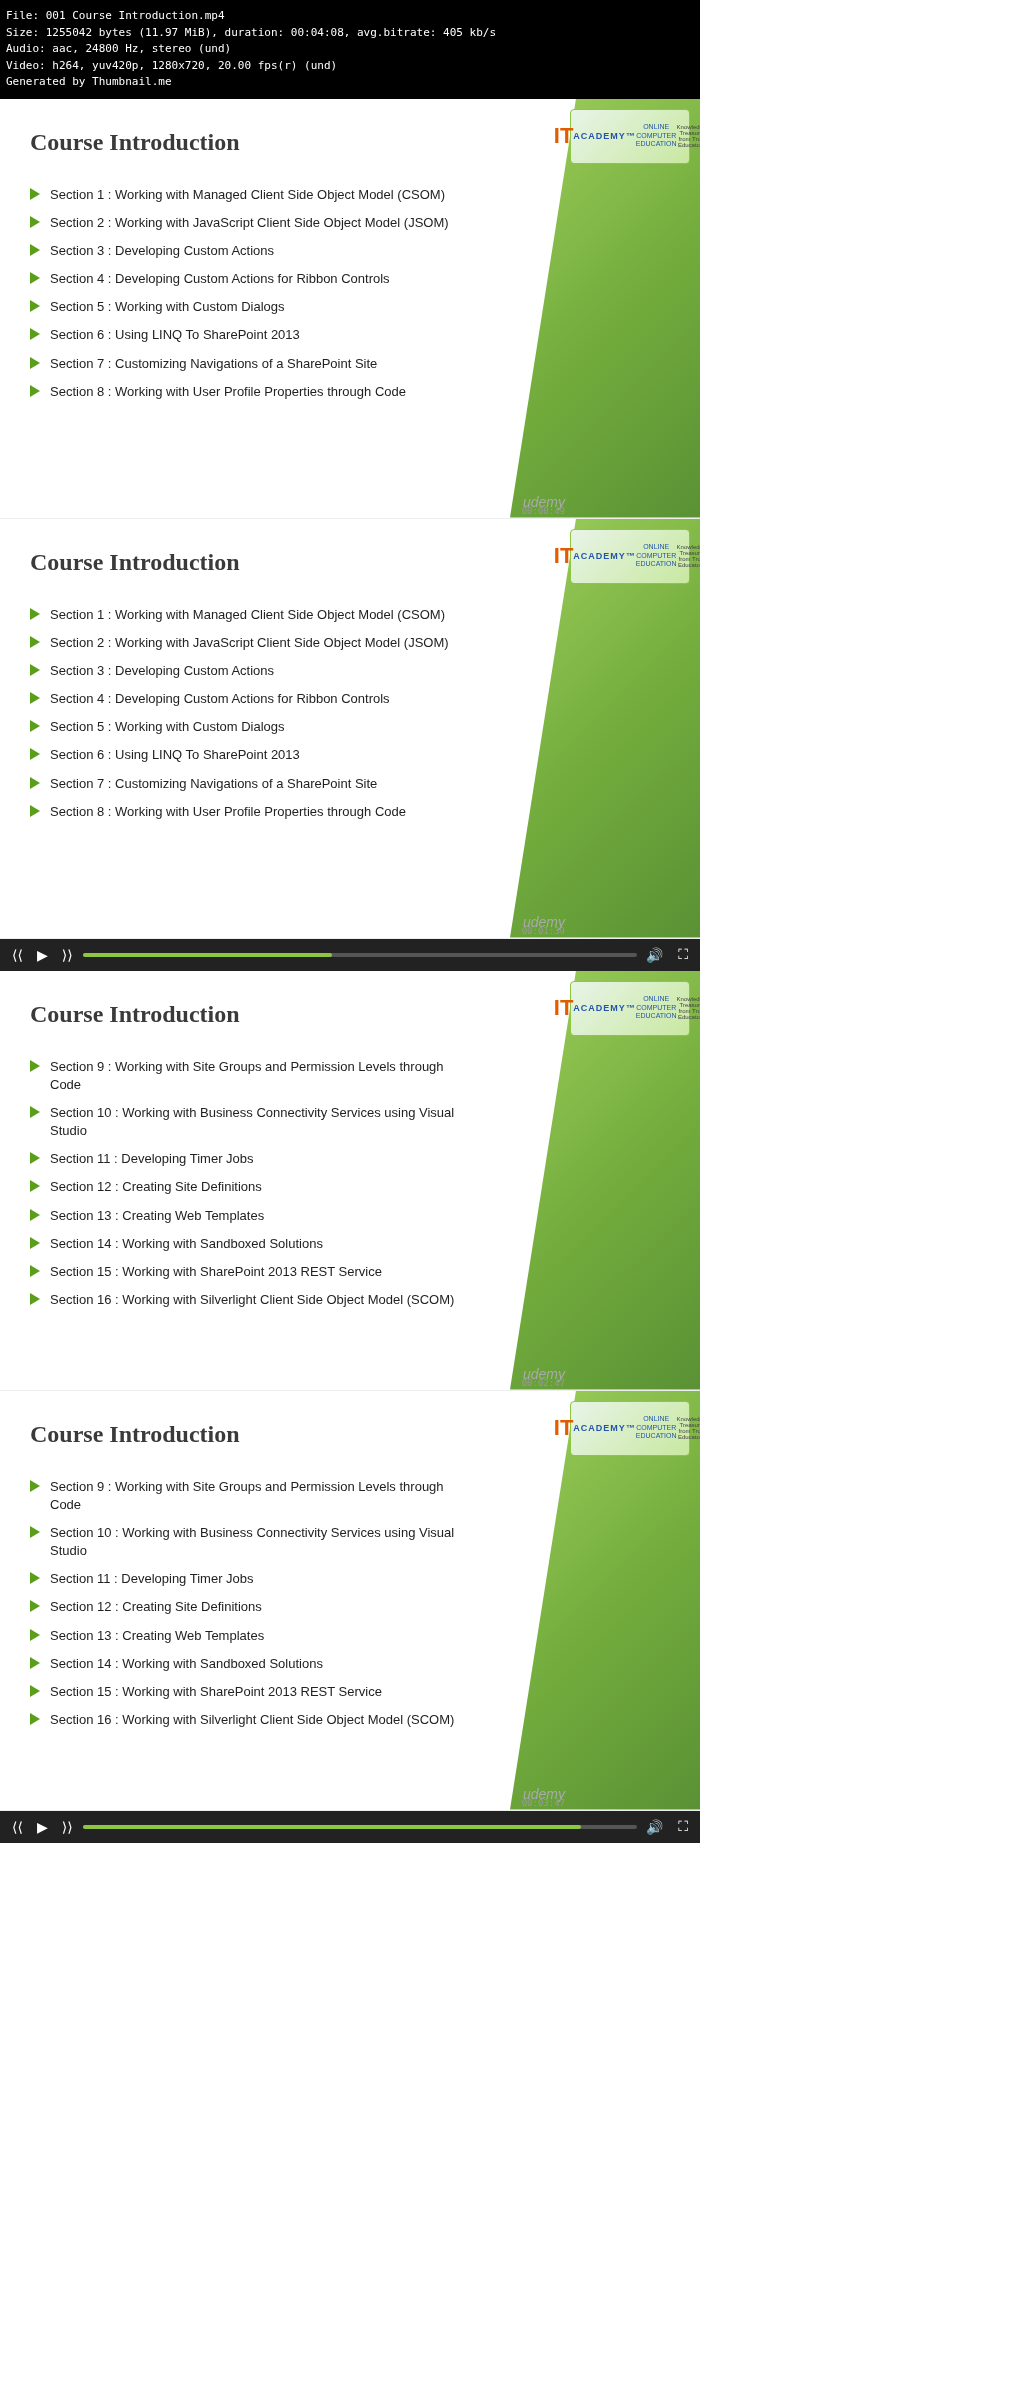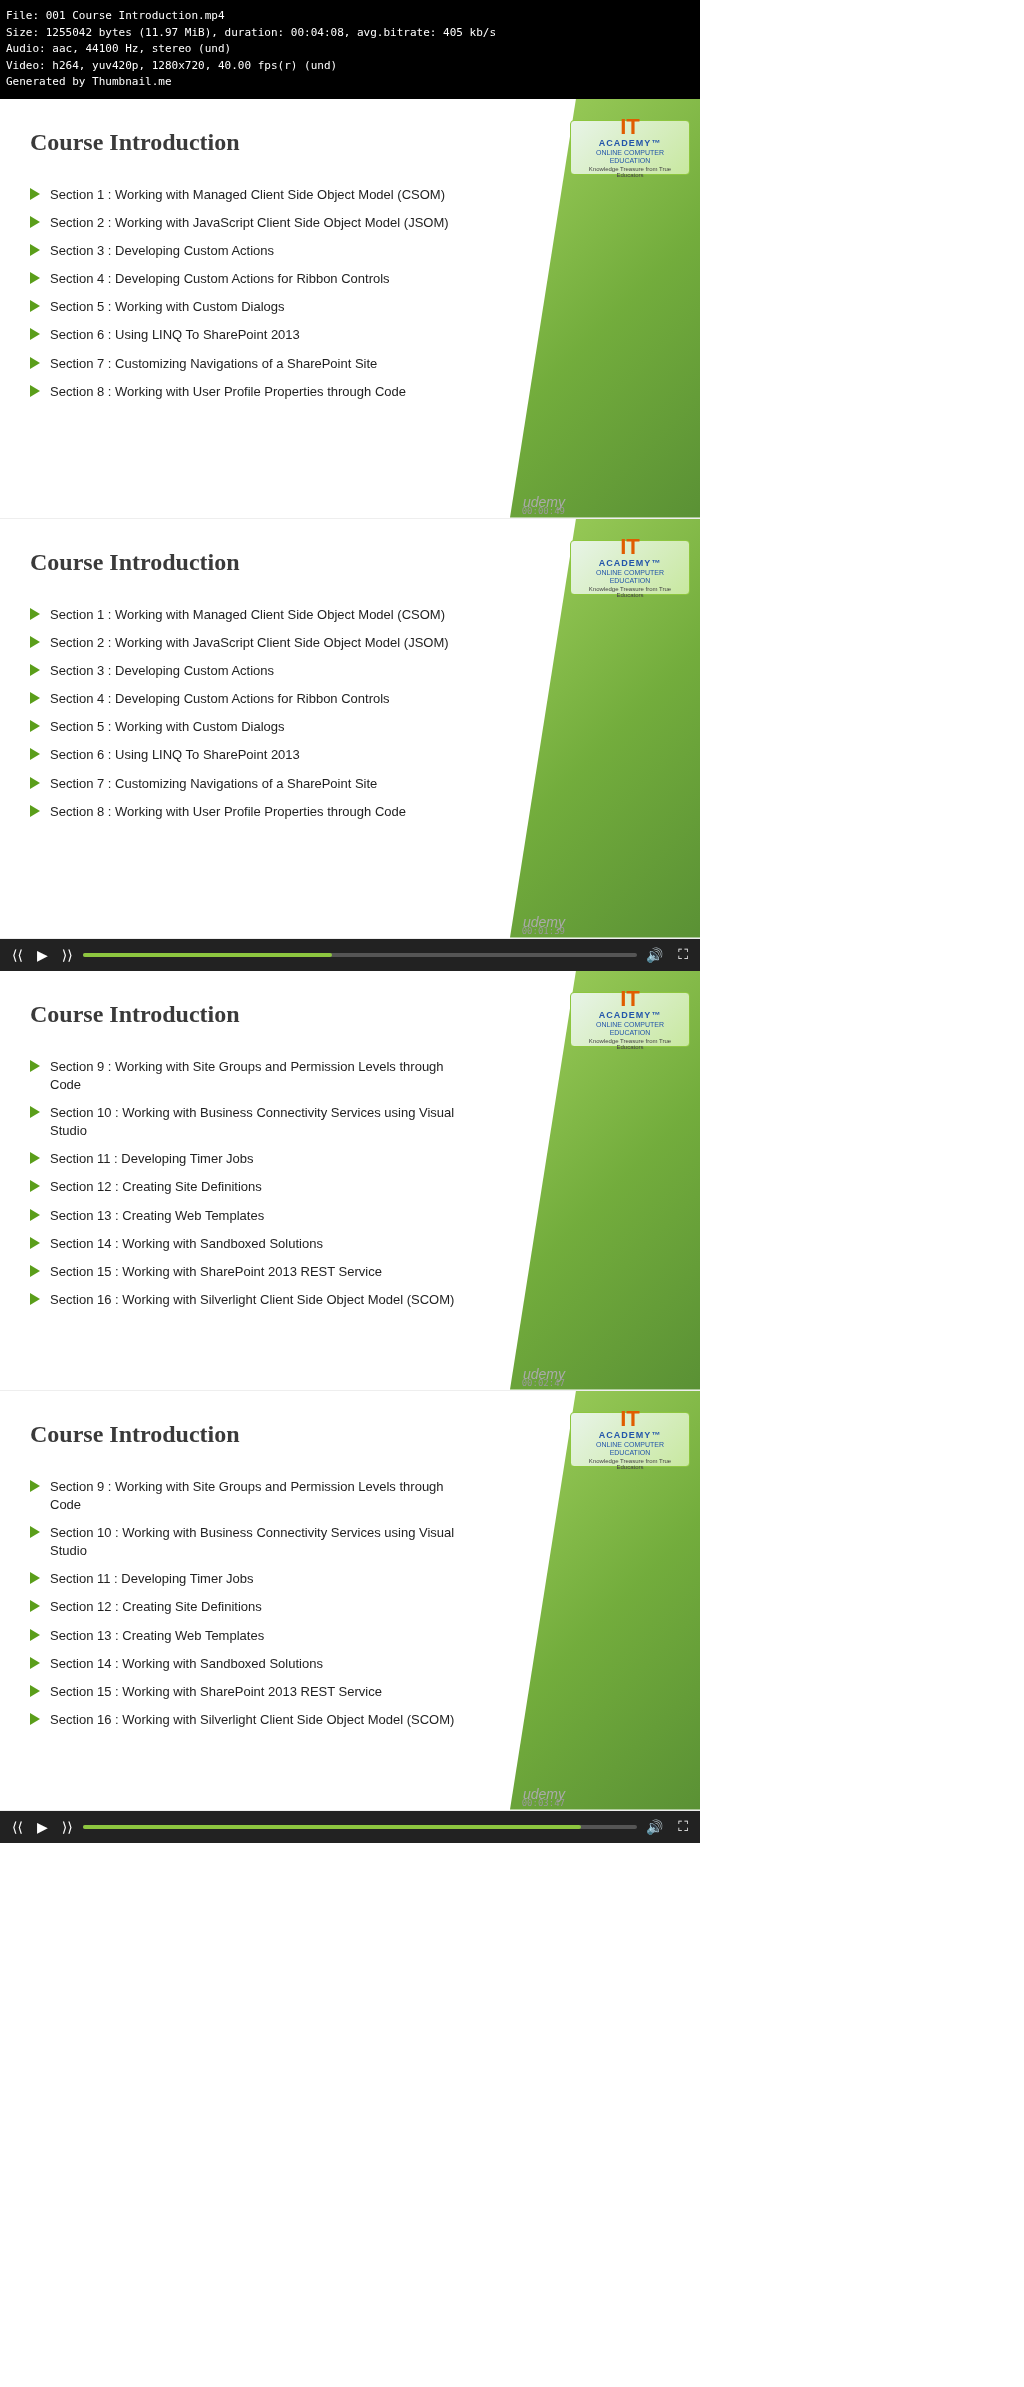--- a/index.html
+++ b/index.html
@@ -82,29 +82,29 @@
       border-bottom: 6px solid transparent;
       border-left: 10px solid #5a9e1a;
       margin-right: 10px;
       margin-top: 2px;
       flex-shrink: 0;
     }
 
     
     .logo-badge {
       position: absolute;
-      top: 21px;
+      top: 10px;
       right: 10px;
       z-index: 10;
       width: 120px;
       height: 55px;
       background: linear-gradient(135deg, #e8f4e8, #c8e8a0);
       border-radius: 4px;
       display: flex;
-      flex-direction: column;
+      flex-direction: row;
       align-items: center;
       justify-content: center;
       border: 1px solid #8dc63f;
       padding: 4px;
     }
 
     .logo-it {
       font-size: 18px;
       font-weight: bold;
       color: #e05c00;
@@ -187,22 +187,22 @@
       background: #8dc63f;
       border-radius: 2px;
     }
   </style>
 </head>
 <body>
 
 <div class="file-info">
   <div>File: 001 Course Introduction.mp4</div>
   <div>Size: 1255042 bytes (11.97 MiB), duration: 00:04:08, avg.bitrate: 405 kb/s</div>
-  <div>Audio: aac, 44100 Hz, stereo (und)</div>
-  <div>Video: h264, yuv420p, 1280x720, 40.00 fps(r) (und)</div>
+  <div>Audio: aac, 24800 Hz, stereo (und)</div>
+  <div>Video: h264, yuv420p, 1280x720, 20.00 fps(r) (und)</div>
   <div>Generated by Thumbnail.me</div>
 </div>
 
 <div class="panel">
   <div class="panel-content">
     <div class="panel-title">Course Introduction</div>
     <ul class="section-list">
     <li>
           <span class="arrow"></span>
           <span>Section 1 : Working with Managed Client Side Object Model (CSOM)</span>

